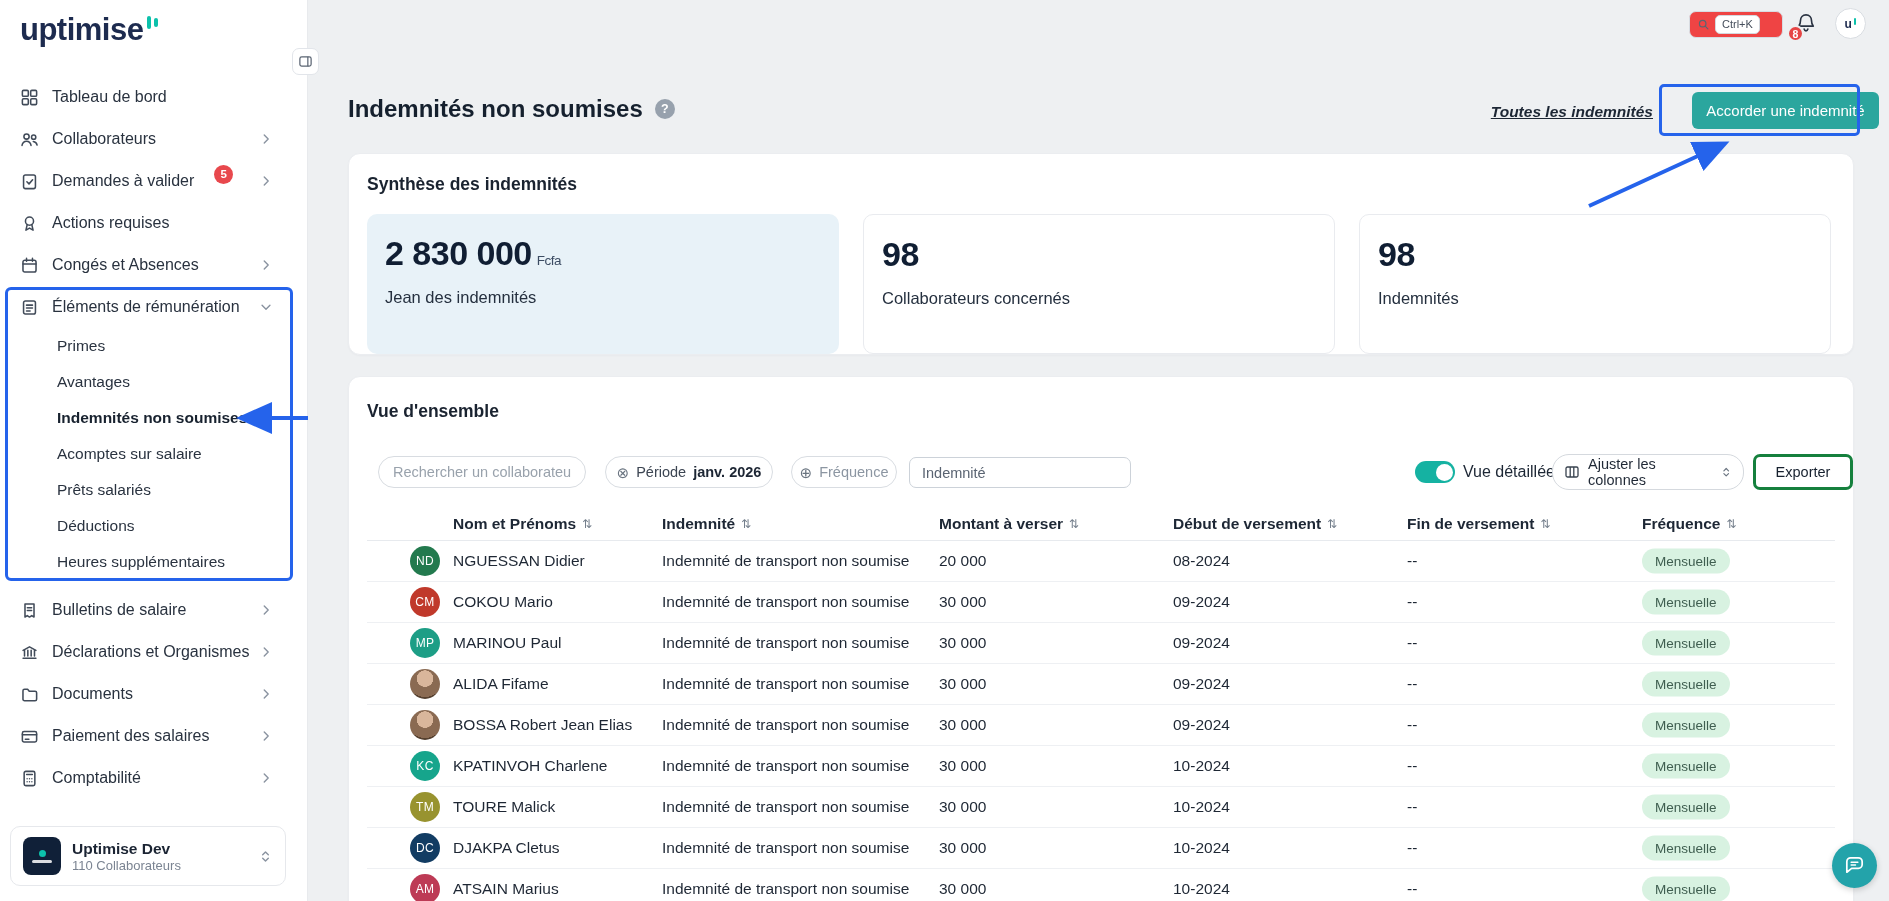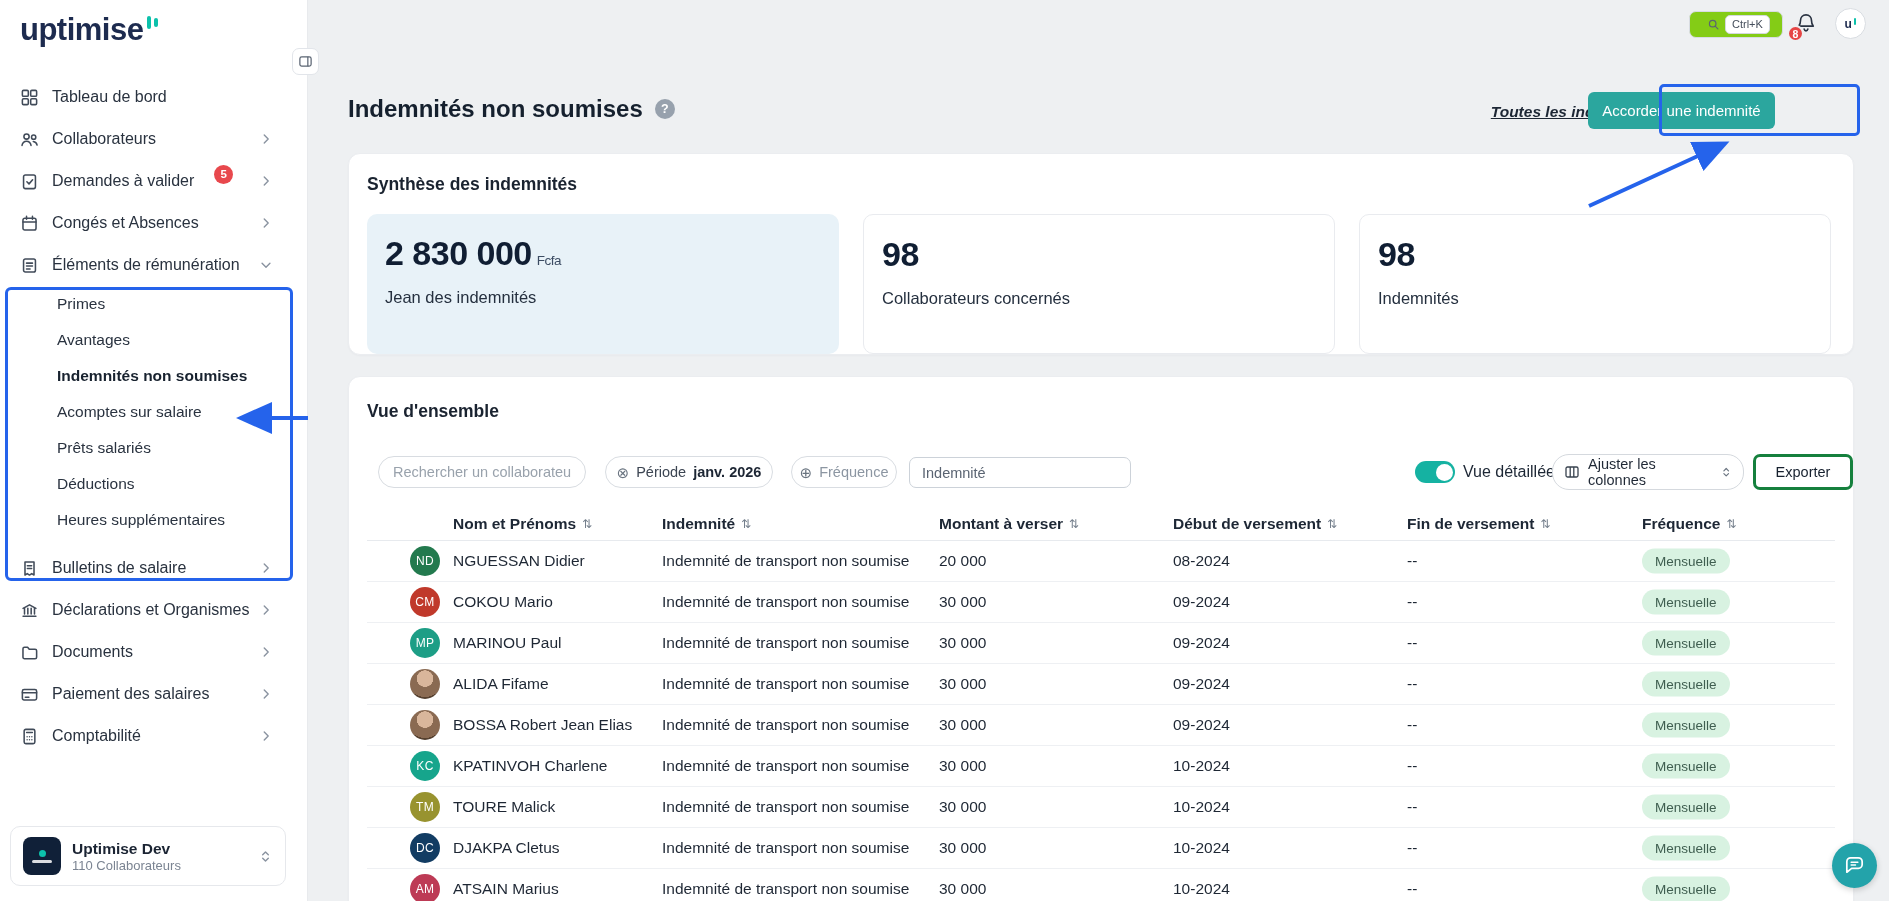--- a/index.html
+++ b/index.html
@@ -28,36 +28,36 @@
   .menu-gap{height:9px}
   .org-box{position:absolute;left:10px;top:826px;width:276px;height:60px;border:1px solid #e6e8ec;border-radius:10px;background:#fff;display:flex;align-items:center;gap:11px;padding:0 12px;cursor:pointer}
   .org-avatar{width:38px;height:38px;border-radius:8px;background:#102038;flex:none;display:flex;flex-direction:column;align-items:center;justify-content:center;gap:3px}
   .org-avatar i{display:block;width:7px;height:7px;border-radius:50%;background:#0cc1ab}
   .org-avatar b{display:block;width:20px;height:3px;border-radius:2px;background:#fff;opacity:.85}
   .org-name{font-size:15.5px;font-weight:700;color:#1b2433;line-height:1.25}
   .org-sub{font-size:13px;color:#7b8492}
   .org-updown{margin-left:auto;width:15px;height:15px;color:#8a93a0}
 
   
-  .top-search{position:absolute;left:1689px;top:11px;width:94px;height:27px;background:#84cc16;border:1px solid #d8dce2;border-radius:7px;display:flex;align-items:center;gap:5px;padding:0 17px;cursor:pointer;z-index:2}
+  .top-search{position:absolute;left:1689px;top:11px;width:94px;height:27px;background:#ef4444;border:1px solid #d8dce2;border-radius:7px;display:flex;align-items:center;gap:5px;padding:0 7px;cursor:pointer;z-index:2}
   .top-search .ic{width:13px;height:13px;color:#5b6570;flex:none}
   .kbd{font-size:11px;color:#454e5b;background:#fff;border:1px solid #d4d8de;border-radius:5px;padding:1px 6px;line-height:1.3}
   .bell-wrap{position:absolute;left:1795px;top:12px;width:24px;height:24px;color:#2a3342;cursor:pointer;z-index:2}
   .bell-badge{position:absolute;left:-8px;top:13px;min-width:17px;height:17px;border-radius:50%;background:#e64545;color:#fff;font-size:10.5px;font-weight:700;display:flex;align-items:center;justify-content:center;border:2px solid #eef0f2}
   .user-avatar{position:absolute;left:1835px;top:8px;width:31px;height:31px;border-radius:50%;background:#fff;border:1px solid #d9dde2;display:flex;align-items:center;justify-content:center;cursor:pointer;z-index:2}
   .user-avatar .mini-logo{display:flex;align-items:flex-start}
   .user-avatar .mini-logo b{font-size:12px;font-weight:800;color:#1d2b4f;line-height:1}
   .user-avatar .mini-logo i{display:block;width:2.5px;height:7px;background:#0cc1ab;border-radius:2px;margin:0 0 0 2px}
 
   
   .page-title-row{position:absolute;left:348px;top:95px;display:flex;align-items:center;gap:12px;z-index:1}
   .page-title{font-size:24px;font-weight:700;color:#15202e}
   .help-circle{width:20px;height:20px;border-radius:50%;background:#97a1ad;color:#fff;font-size:12.5px;font-weight:700;display:flex;align-items:center;justify-content:center;cursor:pointer}
   .link-all{position:absolute;right:236px;top:103px;font-size:15.5px;font-style:italic;font-weight:600;color:#1c2634;text-decoration:underline;cursor:pointer;z-index:1}
-  .primary-btn{position:absolute;left:1588px;top:92px;width:187px;height:37px;border:none;border-radius:6px;background:#2ba69e;color:#fff;font-size:15px;font-weight:500;display:flex;align-items:center;justify-content:center;cursor:pointer;z-index:4;font-family:"Liberation Sans",sans-serif}
+  .primary-btn{position:absolute;left:1692px;top:92px;width:187px;height:37px;border:none;border-radius:6px;background:#2ba69e;color:#fff;font-size:15px;font-weight:500;display:flex;align-items:center;justify-content:center;cursor:pointer;z-index:4;font-family:"Liberation Sans",sans-serif}
 
   
   .card{position:absolute;background:#fff;border:1px solid #ebedf0;border-radius:12px;box-shadow:0 1px 2px rgba(20,30,50,.03)}
   .card-summary{left:348px;top:153px;width:1506px;height:202px}
   .card-overview{left:348px;top:376px;width:1506px;height:560px}
   .card-title{position:absolute;left:18px;font-size:17.5px;font-weight:700;color:#1a2330}
   .card-summary .card-title{top:20px}
   .card-overview .card-title{top:24px}
 
   .tile{position:absolute;top:60px;width:472px;height:140px;border-radius:10px}
@@ -155,20 +155,29 @@
             <path d="M5.8 8.2l1.8 1.8 3-3.5"></path>
           </svg>
         </span>
       <span>Demandes à valider</span>
       <span class="count-badge">5</span>
       <span class="chev">
           <svg viewBox="0 0 16 16" fill="none" stroke="currentColor" stroke-width="1.6" stroke-linecap="round" stroke-linejoin="round">
             <path d="M6 3.5 10.5 8 6 12.5"></path>
           </svg>
         </span>
+    </div>
+    <div class="mi">
+      <span class="ic">
+          <svg viewBox="0 0 16 16" fill="none" stroke="currentColor" stroke-width="1.3" stroke-linecap="round" stroke-linejoin="round">
+            <circle cx="8" cy="6" r="3.4"></circle>
+            <path d="M6.1 8.8 5 13.6l3-1.7 3 1.7-1.1-4.8"></path>
+          </svg>
+        </span>
+      <span>Actions requises</span>
     </div>
     <div class="mi">
       <span class="ic">
           <svg viewBox="0 0 16 16" fill="none" stroke="currentColor" stroke-width="1.3" stroke-linecap="round">
             <rect x="2.5" y="3.5" width="11" height="10" rx="1.5"></rect>
             <path d="M2.5 6.8h11M5.5 2v2.5M10.5 2v2.5"></path>
           </svg>
         </span>
       <span>Congés et Absences</span>
       <span class="chev">

